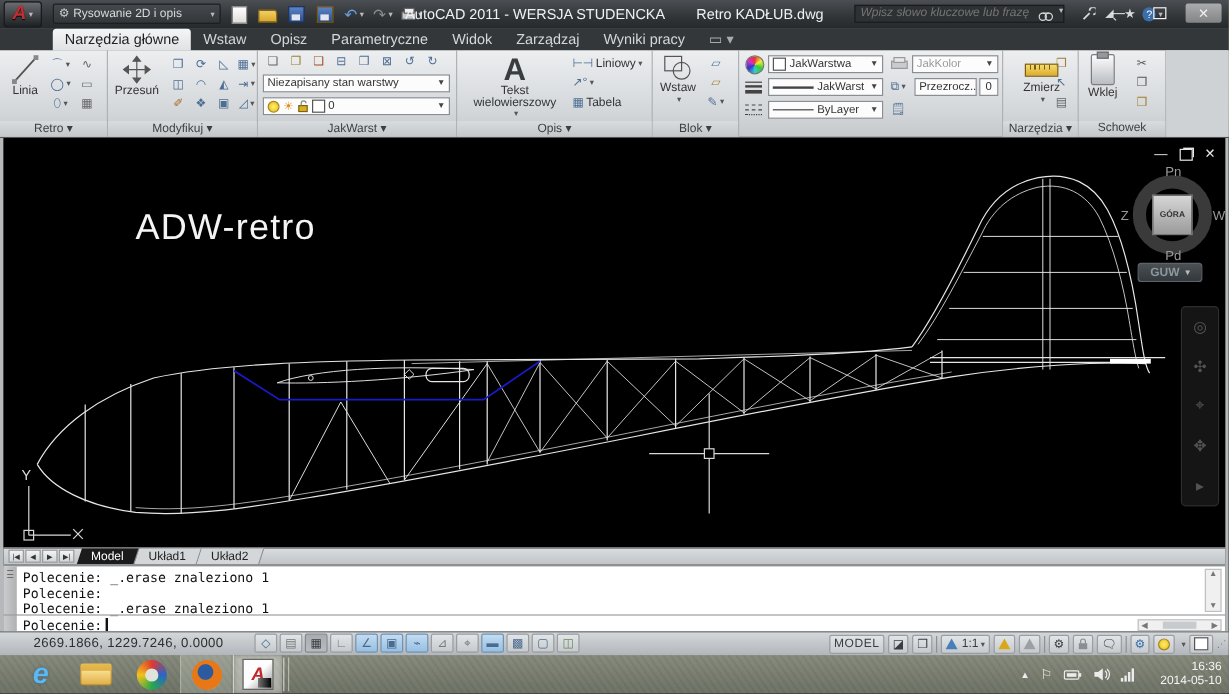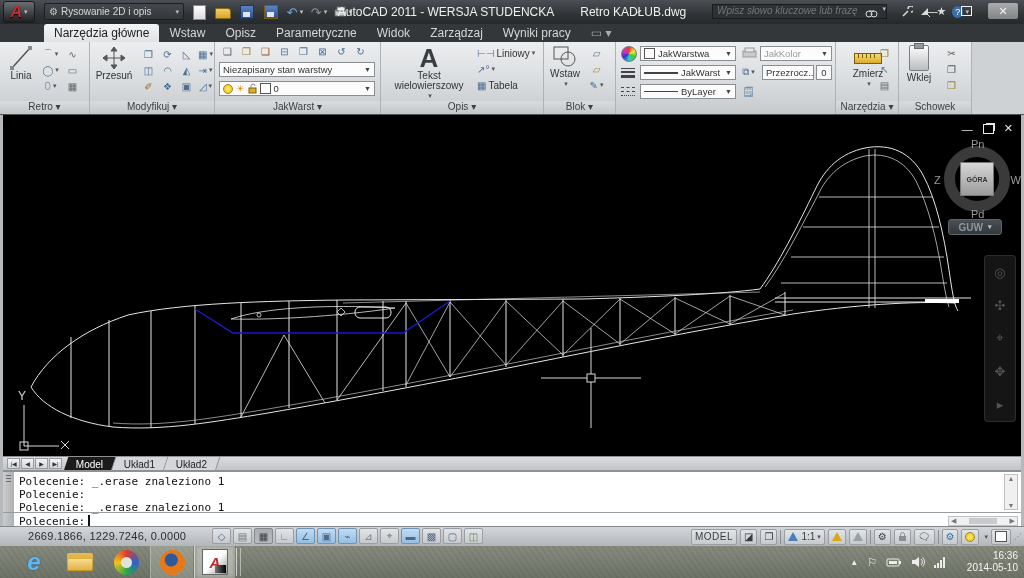--- a/index.html
+++ b/index.html
@@ -472,20 +472,21 @@
         </g>
 
         <g stroke="#d8d8d8">
           <path d="M21,405 L21,446 M21,446 L56,446"></path>
           <rect x="17" y="442" width="8" height="8"></rect>
           <path d="M58,441 l8,8 M66,441 l-8,8"></path>
         </g>
         <text x="15" y="400" fill="#d8d8d8" stroke="none" font-size="12" font-family="Liberation Sans">Y</text>
       </svg>
 
+      <div class="dwglabel">ADW-retro</div>
 
       <div class="dwgctrl">
         <span>—</span>
         <span class="rest"></span>
         <span>✕</span>
       </div>
 
       <div class="vcube">
         <div class="vring"></div>
         <div class="vface">GÓRA</div>

